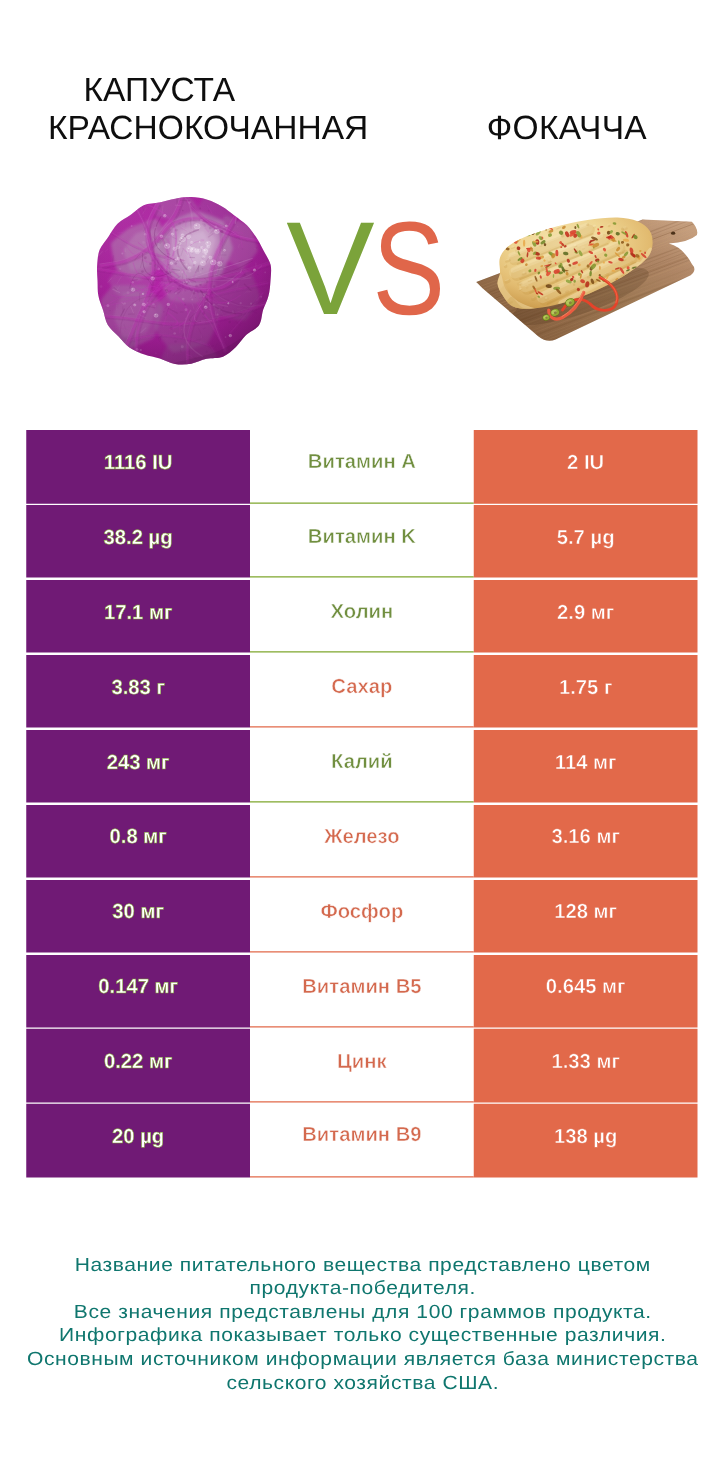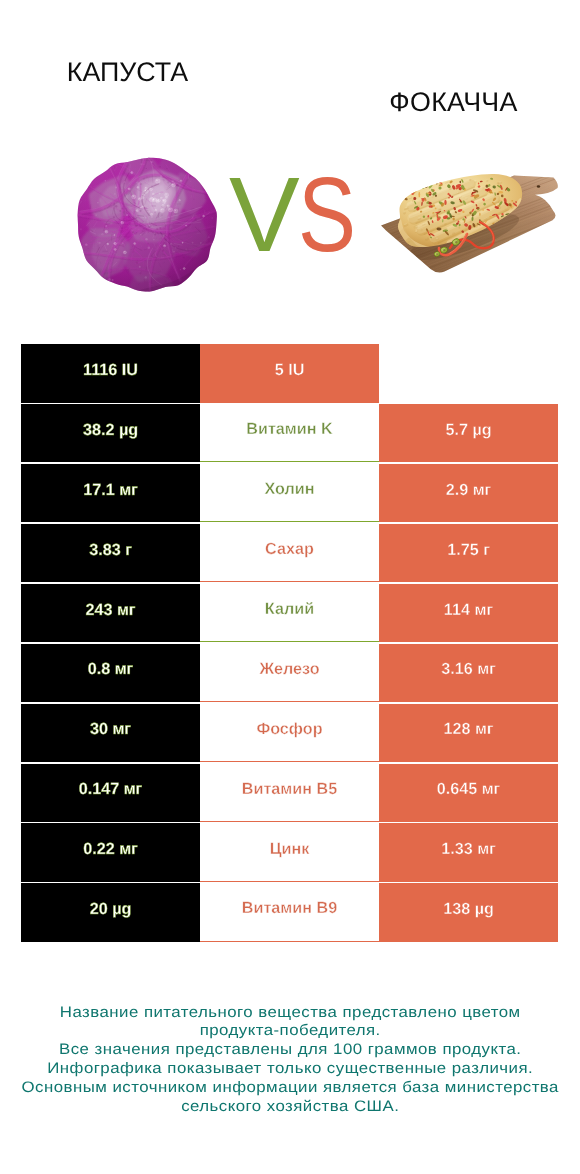--- a/index.html
+++ b/index.html
@@ -25,36 +25,37 @@
   .vs .s { color:#e0664a; display:inline-block; transform:scaleX(0.82); transform-origin:left center; }
 
   
   .table { position:absolute; left:21px; top:344.3px; width:537px; }
   .row { display:flex; width:537px; height:58.3px; margin-bottom:1.6px; }
   .cell { height:58.3px; display:flex; align-items:center; justify-content:center;
           font-size:16.2px; padding-bottom:6px; }
   .c-left  { width:179px; color:#ffffff; font-weight:700; -webkit-text-stroke:0.40px #7fa72e; }
   .c-mid   { width:179px; background:#ffffff; font-weight:700; -webkit-text-stroke:0.40px #ffffff; }
   .c-right { width:179px; color:#ffffff; font-weight:700; -webkit-text-stroke:0.40px #e2694a; }
-  .row .c-left  { background:#000000; }
+  .row .c-left  { background:#701a75; }
   .row .c-right { background:#e2694a; }
   .win-left  .c-mid { color:#718f40; border-bottom:1.3px solid #7fa72e; }
   .win-right .c-mid { color:#d4694e; border-bottom:1.3px solid #e2694a; }
 
   
   .note { position:absolute; left:0; top:1003.6px; width:580px; text-align:center;
           color:#0f766e; font-size:15.2px; line-height:18.85px; letter-spacing:0.42px; }
   .note-line { text-indent:0.42px; display:block; transform:scaleX(1.108); }
 </style>
 </head>
 <body>
 
 <div class="page">
   <div class="header">
     <div class="title t-l1">КАПУСТА</div>
+    <div class="title t-l2">КРАСНОКОЧАННАЯ</div>
     <div class="title t-r1">ФОКАЧЧА</div>
   </div>
   <div class="hero">
     <div class="img-left"><svg class="cabbage" viewBox="0 0 150 140" width="155" height="139" xmlns="http://www.w3.org/2000/svg">
           <defs>
             <radialGradient id="cgBody" cx="0.44" cy="0.36" r="0.76">
 <stop offset="0" stop-color="#b62bab"></stop>
               <stop offset="0.34" stop-color="#ae22a2"></stop>
 <stop offset="0.66" stop-color="#9e1c93"></stop>
               <stop offset="0.87" stop-color="#8a177f"></stop>
@@ -1189,21 +1190,22 @@
               <ellipse cx="62.6" cy="88.5" rx="1.8" ry="1.3" fill="#b6c85d"></ellipse>
               <ellipse cx="63.1" cy="89.1" rx="1.0" ry="0.8" fill="#7d6a34" opacity="0.75"></ellipse>
             </g>
           </g>
         </svg></div>
     <div class="vs"><span class="v">V</span><span class="s">S</span></div>
   </div>
   <div class="table">
     <div class="row win-left">
       <div class="cell c-left">1116 IU</div>
-      <div class="cell c-right">5 IU</div>
+      <div class="cell c-mid">Витамин A</div>
+      <div class="cell c-right">2 IU</div>
     </div>
 
     <div class="row win-left">
       <div class="cell c-left">38.2 µg</div>
       <div class="cell c-mid">Витамин K</div>
       <div class="cell c-right">5.7 µg</div>
     </div>
 
     <div class="row win-left">
       <div class="cell c-left">17.1 мг</div>

